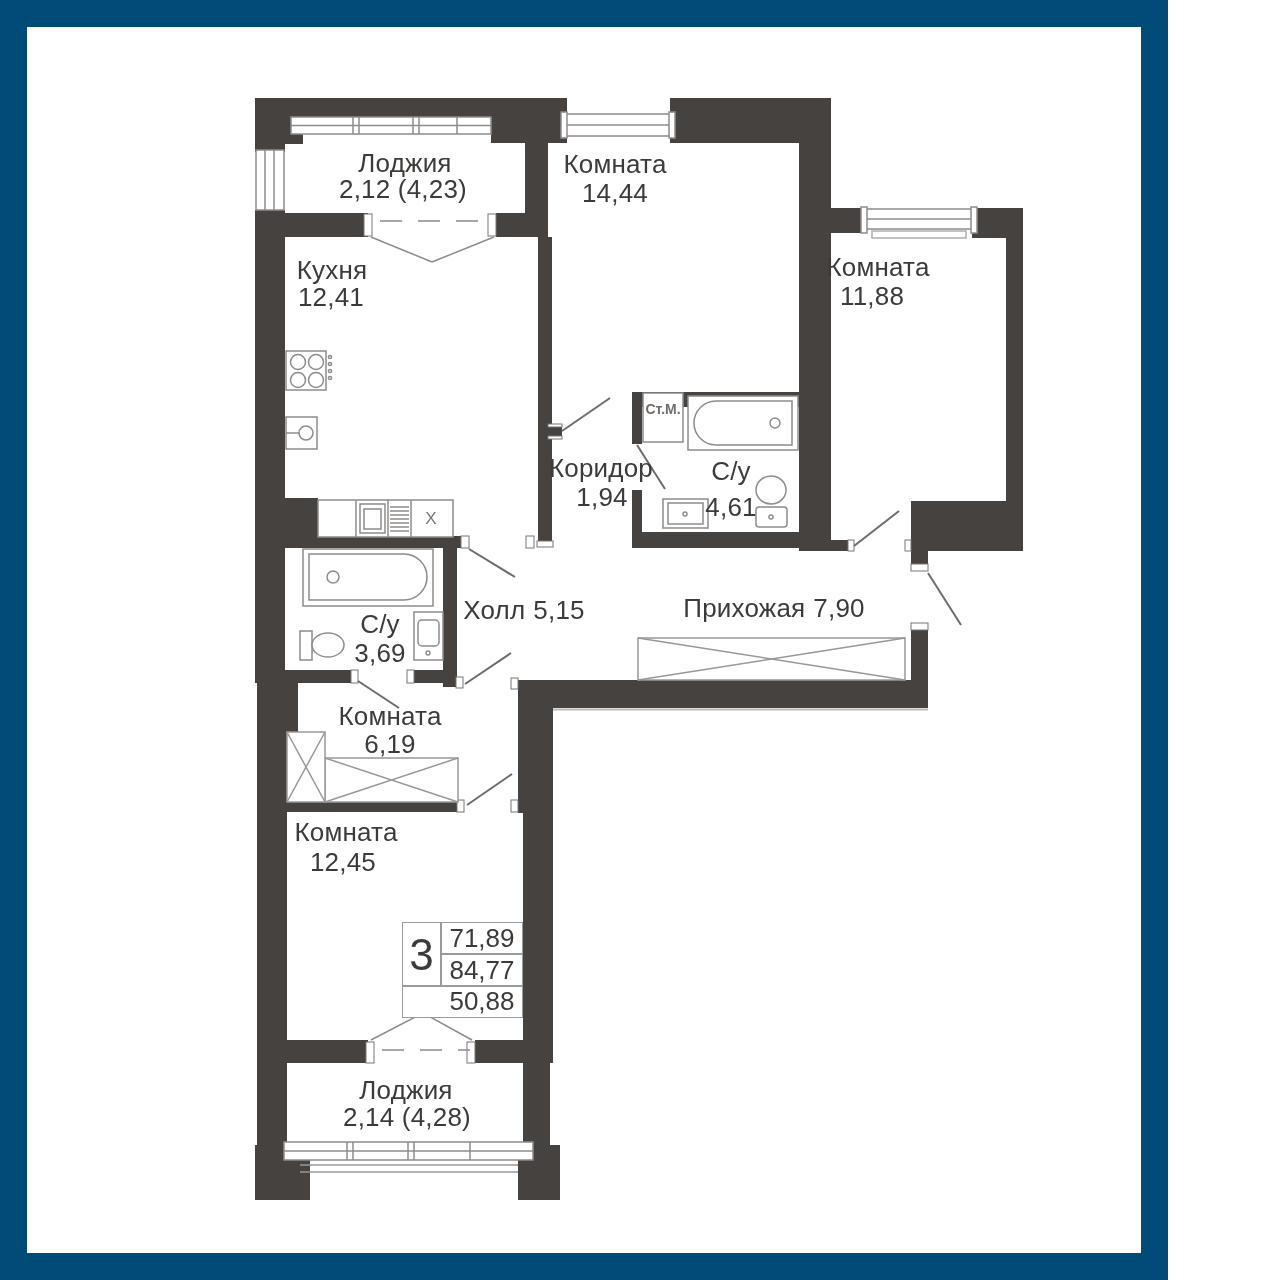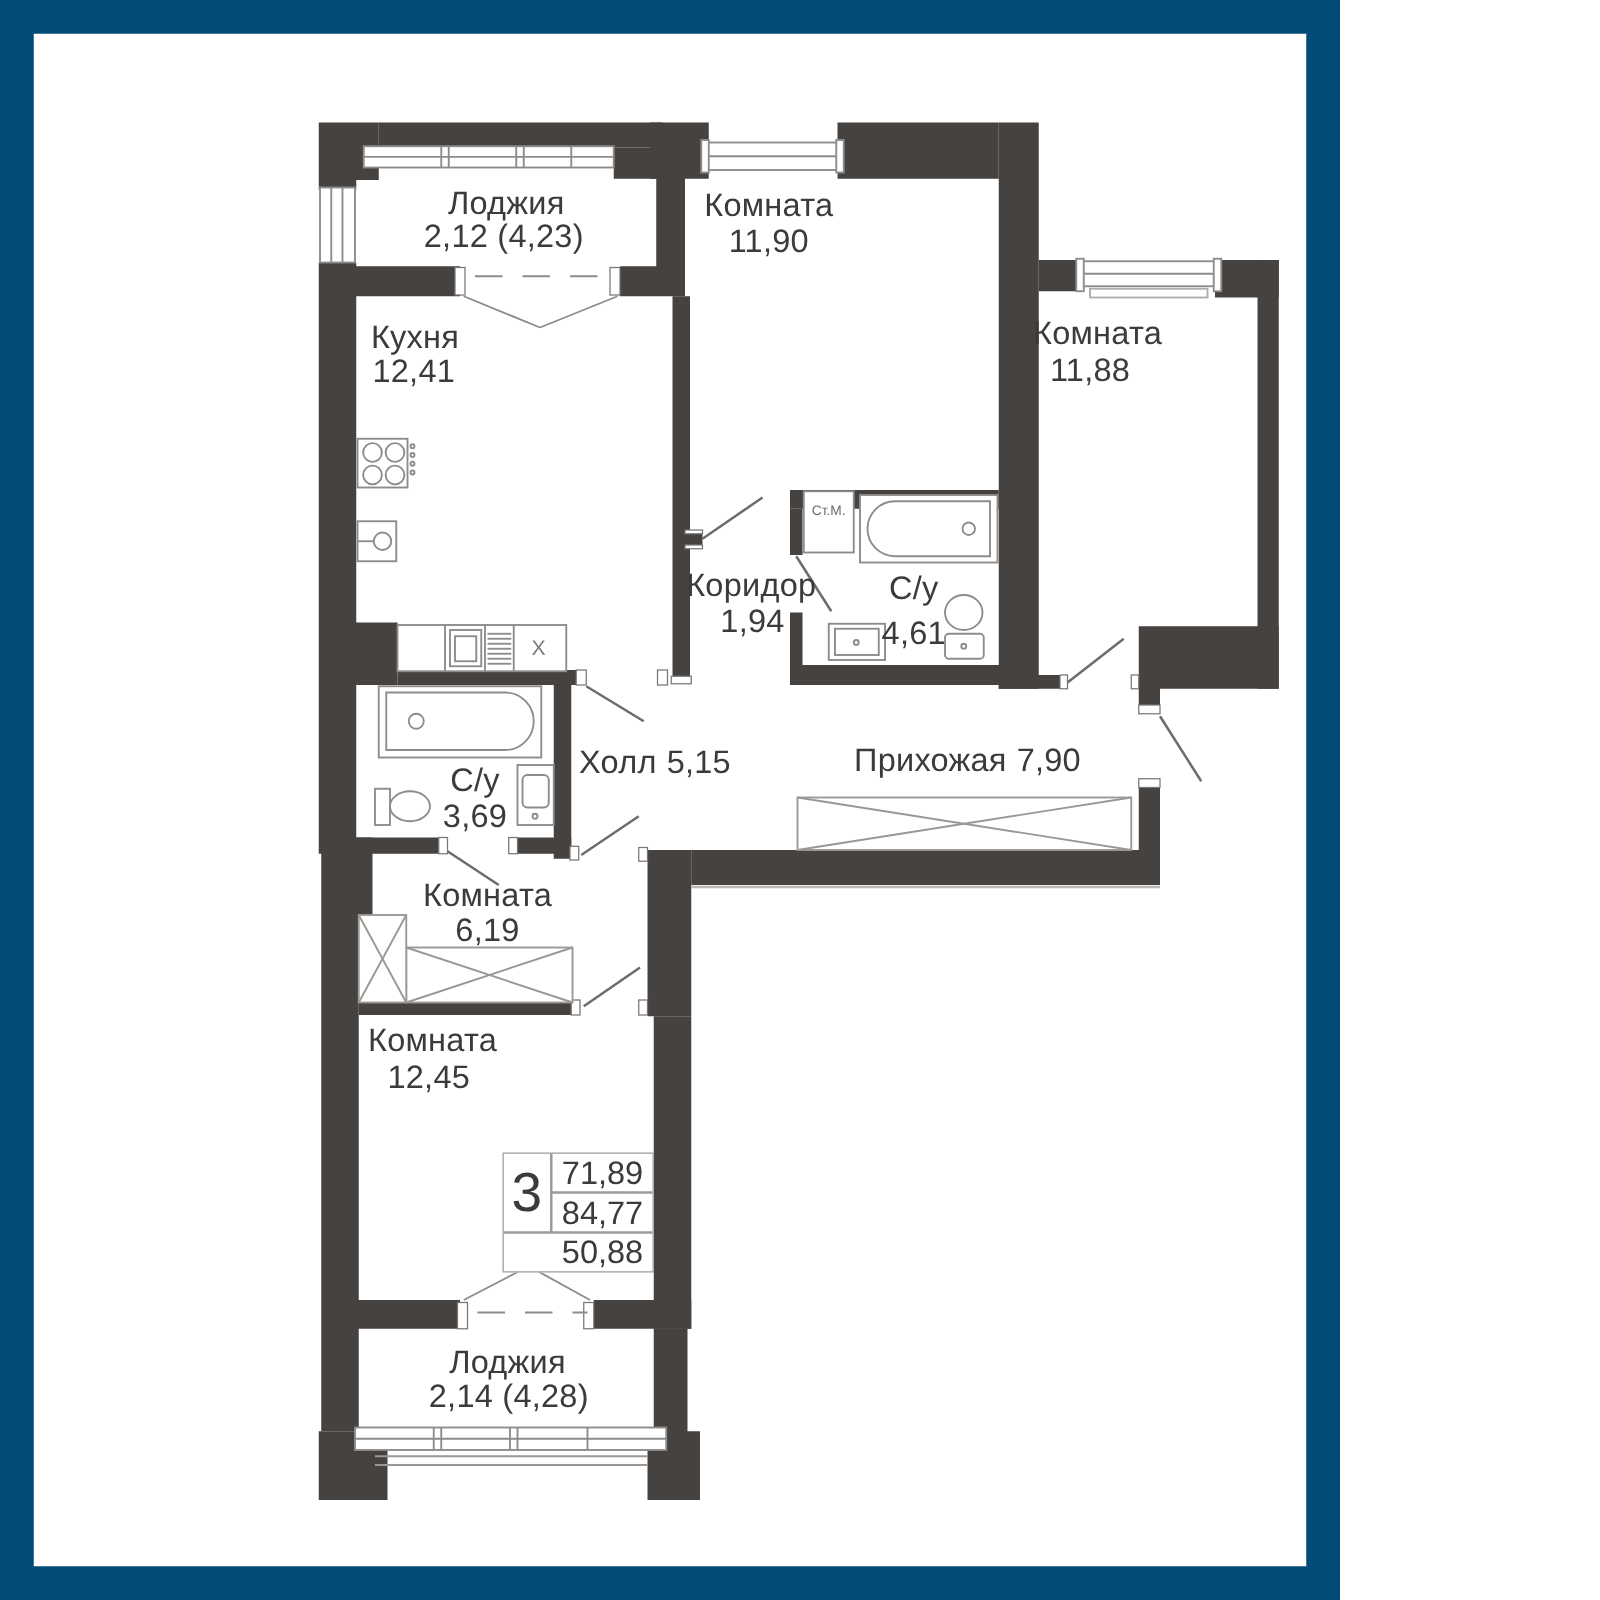--- a/index.html
+++ b/index.html
@@ -1,22 +1,22 @@
 <!DOCTYPE html>
 <html><head>
 <meta charset="utf-8">
 <style>
   html,body{margin:0;padding:0;background:#ffffff;}
-  #stage{position:relative;width:1052px;height:1280px;background:#ffffff;overflow:hidden;
-         font-family:"Liberation Sans",sans-serif;padding-left:20px;}
+  #stage{position:relative;width:1168px;height:1280px;background:#ffffff;overflow:hidden;
+         font-family:"Liberation Sans",sans-serif;}
   #frame{position:absolute;inset:0;border:27px solid #004b78;box-sizing:border-box;pointer-events:none;z-index:5;}
   svg{position:absolute;left:0;top:0;z-index:1;}
   .lbl{position:absolute;transform:translate(-50%,-50%);color:#3d3b39;font-size:26px;
        white-space:nowrap;z-index:3;letter-spacing:0.2px;}
-  .lbl.small{font-size:11px;color:#6f6d6b;letter-spacing:0;}
+  .lbl.small{font-size:14px;color:#6f6d6b;letter-spacing:0;font-weight:bold;}
   .lbl.xmark{font-size:17px;color:#7a7876;}
   .lbl.inline span{margin:4px 4px;}
   
   #infobox{position:absolute;left:402px;top:922px;width:121px;height:96px;z-index:3;
            border:1.5px solid #9b9b9b;box-sizing:border-box;background:#fff;color:#3d3b39;}
   #infobox .vline{position:absolute;left:37px;top:0;width:1.5px;height:63px;background:#9b9b9b;}
   #infobox .hline1{position:absolute;left:37px;top:30px;right:0;height:1.5px;background:#9b9b9b;}
   #infobox .hline2{position:absolute;left:0;top:62px;right:0;height:1.5px;background:#9b9b9b;}
   #infobox .cell{position:absolute;display:flex;align-items:center;justify-content:center;}
   #infobox .c-rooms{left:0;top:0;width:37px;height:63px;font-size:44px;}
@@ -270,21 +270,21 @@
     </g>
   </svg>
 
   <div class="lbl" style="left:405px;top:163px">Лоджия</div>
   <div class="lbl" style="left:403px;top:189px">2,12 (4,23)</div>
 
   <div class="lbl" style="left:332px;top:270px">Кухня</div>
   <div class="lbl" style="left:331px;top:297px">12,41</div>
 
   <div class="lbl" style="left:615px;top:164px">Комната</div>
-  <div class="lbl" style="left:615px;top:193px">11,90</div>
+  <div class="lbl" style="left:615px;top:193px">14,44</div>
 
   <div class="lbl" style="left:878px;top:267px">Комната</div>
   <div class="lbl" style="left:872px;top:296px">11,88</div>
 
   <div class="lbl" style="left:601px;top:468px">Коридор</div>
   <div class="lbl" style="left:602px;top:497px">1,94</div>
 
   <div class="lbl" style="left:731px;top:471px">С/у</div>
   <div class="lbl" style="left:731px;top:507px">4,61</div>
 

